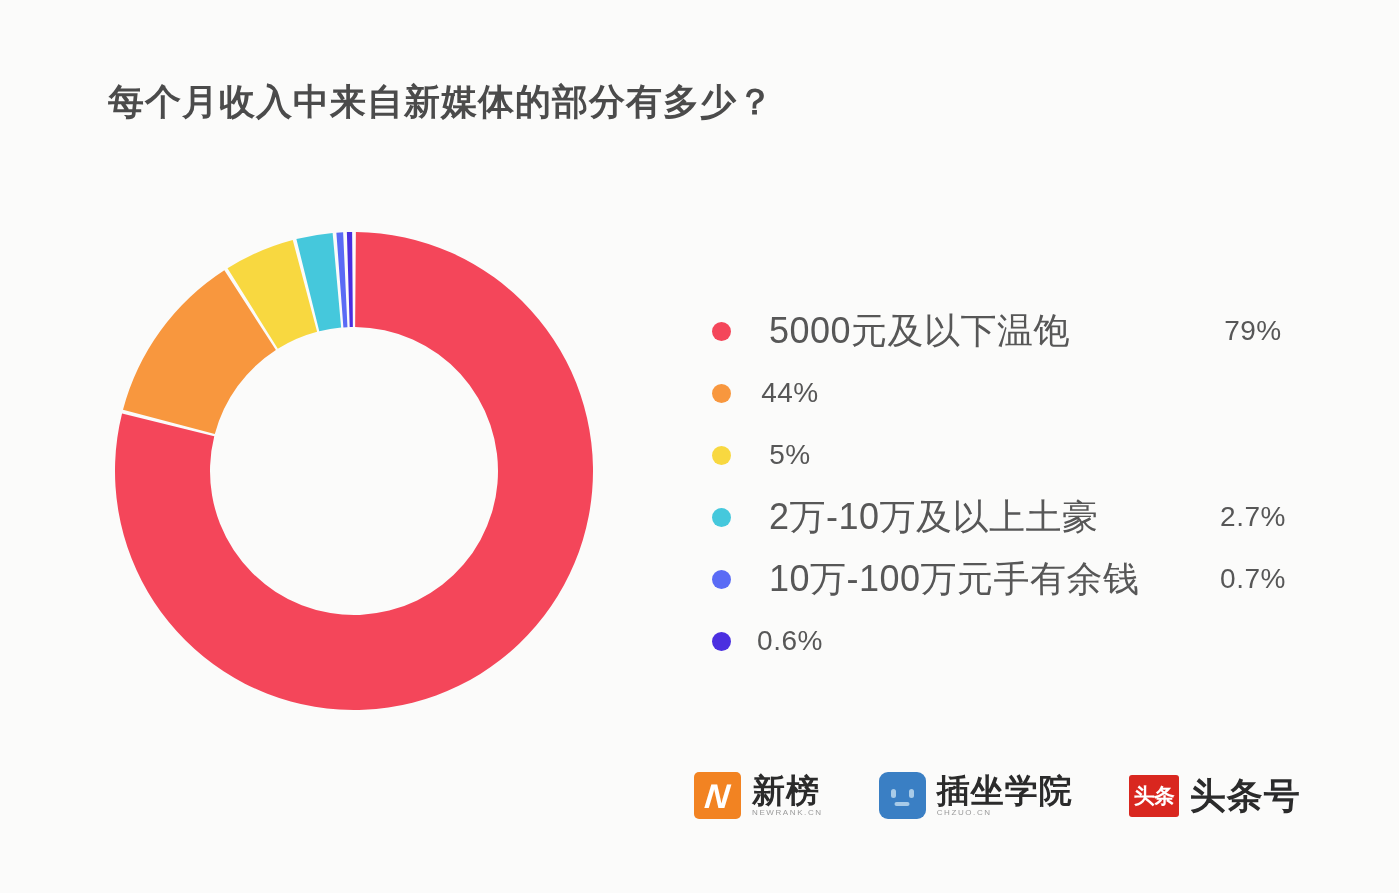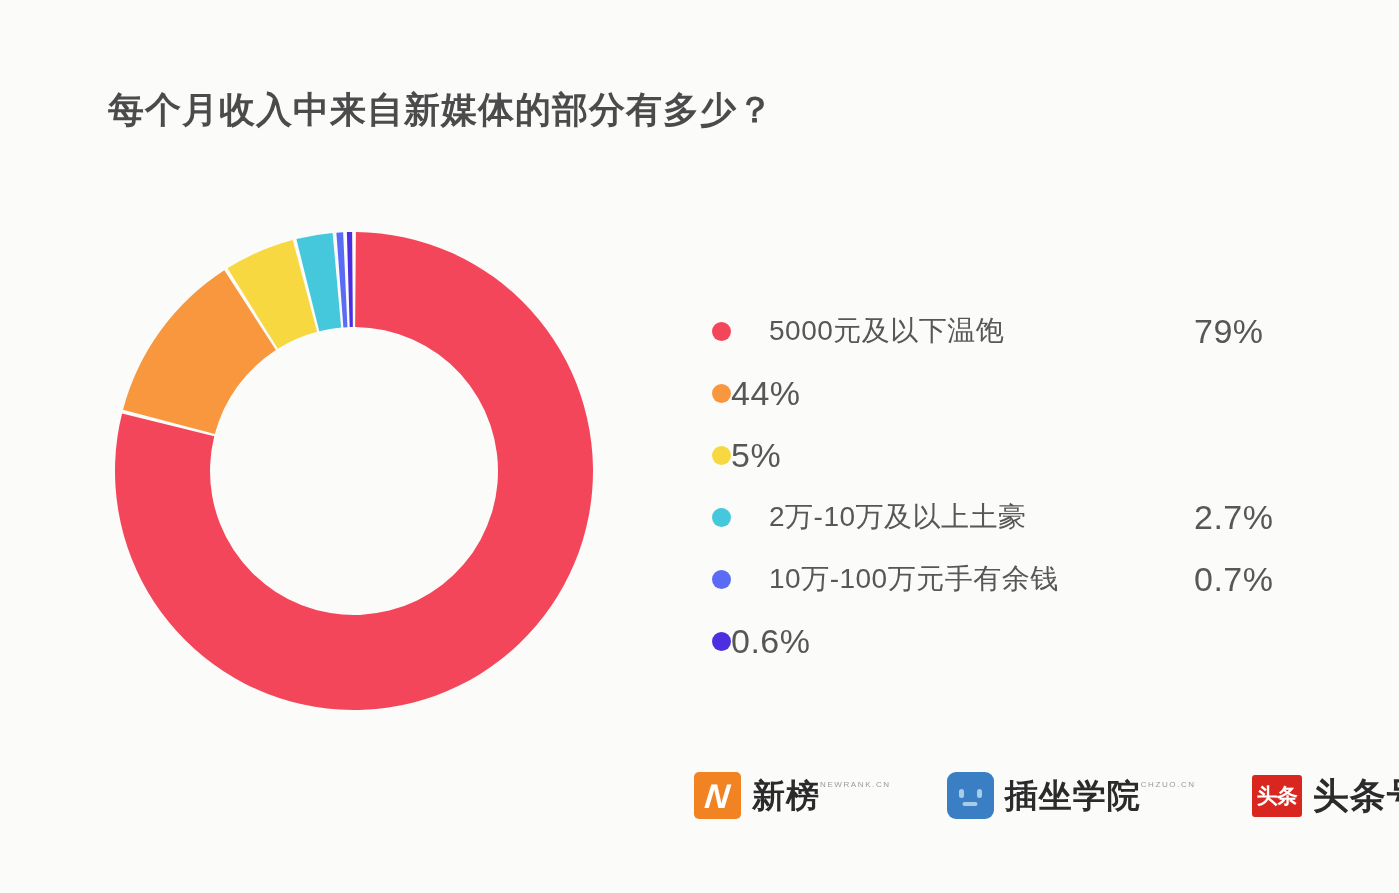--- a/index.html
+++ b/index.html
@@ -13,21 +13,21 @@
     font-family: "Liberation Sans", "DejaVu Sans", sans-serif;
     overflow: hidden;
     position: relative;
     -webkit-font-smoothing: antialiased;
   }
 
   
   .chart-title {
     position: absolute;
     left: 108px;
-    top: 86px;
+    top: 78px;
     font-size: 36px;
     font-weight: bold;
     color: #4b4b4b;
     letter-spacing: 1px;
     white-space: nowrap;
   }
 
   
   .donut-wrap {
     position: absolute;
@@ -55,30 +55,30 @@
     height: 62px;
   }
   .legend-dot {
     width: 19px;
     height: 19px;
     border-radius: 50%;
     flex: 0 0 19px;
   }
   .legend-label {
     margin-left: 38px;
+    font-size: 36px;
+    color: #575757;
+    letter-spacing: 0.5px;
+    white-space: nowrap;
+    flex: 1 1 auto;
+  }
+  .legend-value {
     font-size: 28px;
     color: #575757;
-    letter-spacing: 0.5px;
-    white-space: nowrap;
-    flex: 1 1 auto;
-  }
-  .legend-value {
-    font-size: 34px;
-    color: #575757;
-    text-align: left;
+    text-align: center;
     width: 118px;
     flex: 0 0 118px;
     letter-spacing: 0.5px;
   }
 
   
   .footer-logos {
     position: absolute;
     left: 694px;
     top: 772px;
@@ -143,21 +143,21 @@
     height: 4px;
     border-radius: 2px;
     background: #a8cbe8;
     bottom: 13px;
     left: 50%;
     transform: translateX(-50%);
   }
 
   .logo-text {
     display: flex;
-    flex-direction: row;
+    flex-direction: column;
     justify-content: center;
     line-height: 1;
   }
   .logo-name {
     font-size: 33px;
     font-weight: bold;
     color: #2b2b2b;
     letter-spacing: 1px;
     white-space: nowrap;
   }

